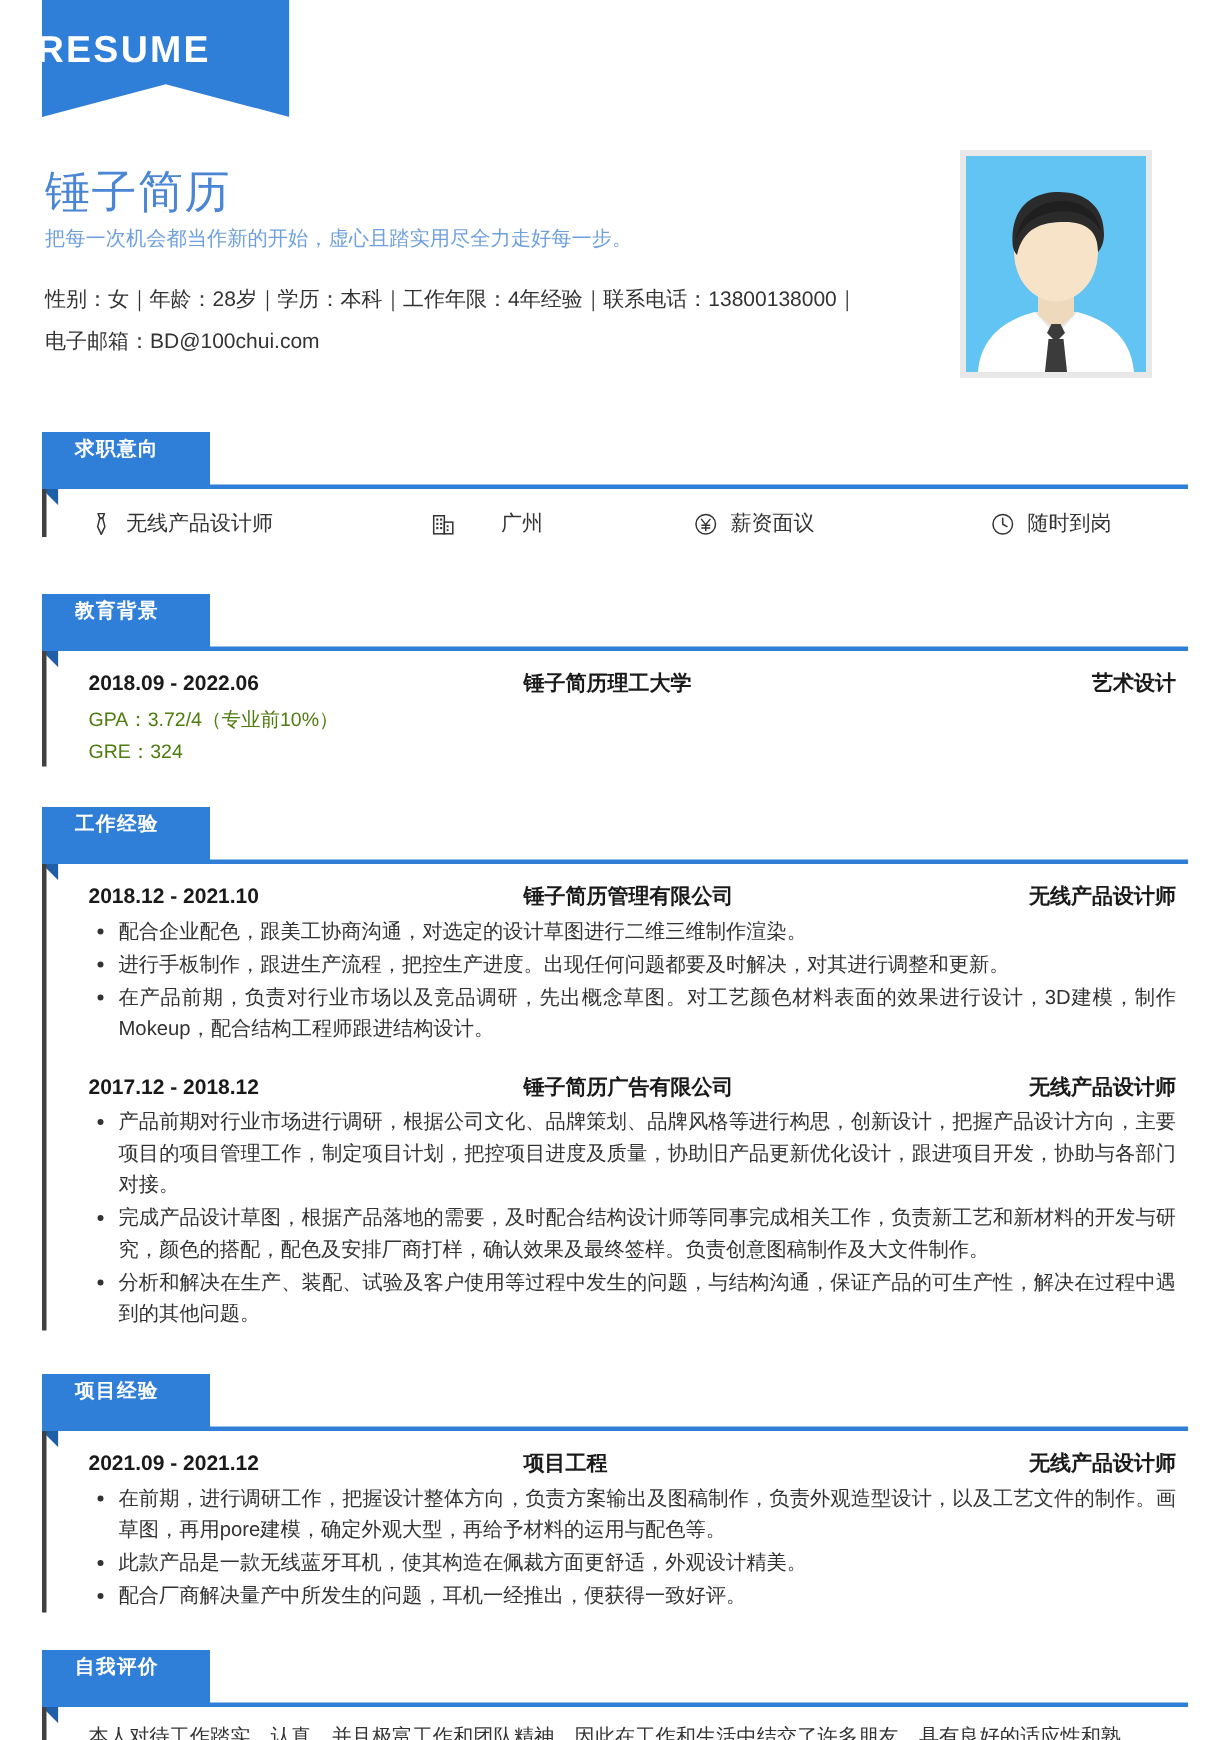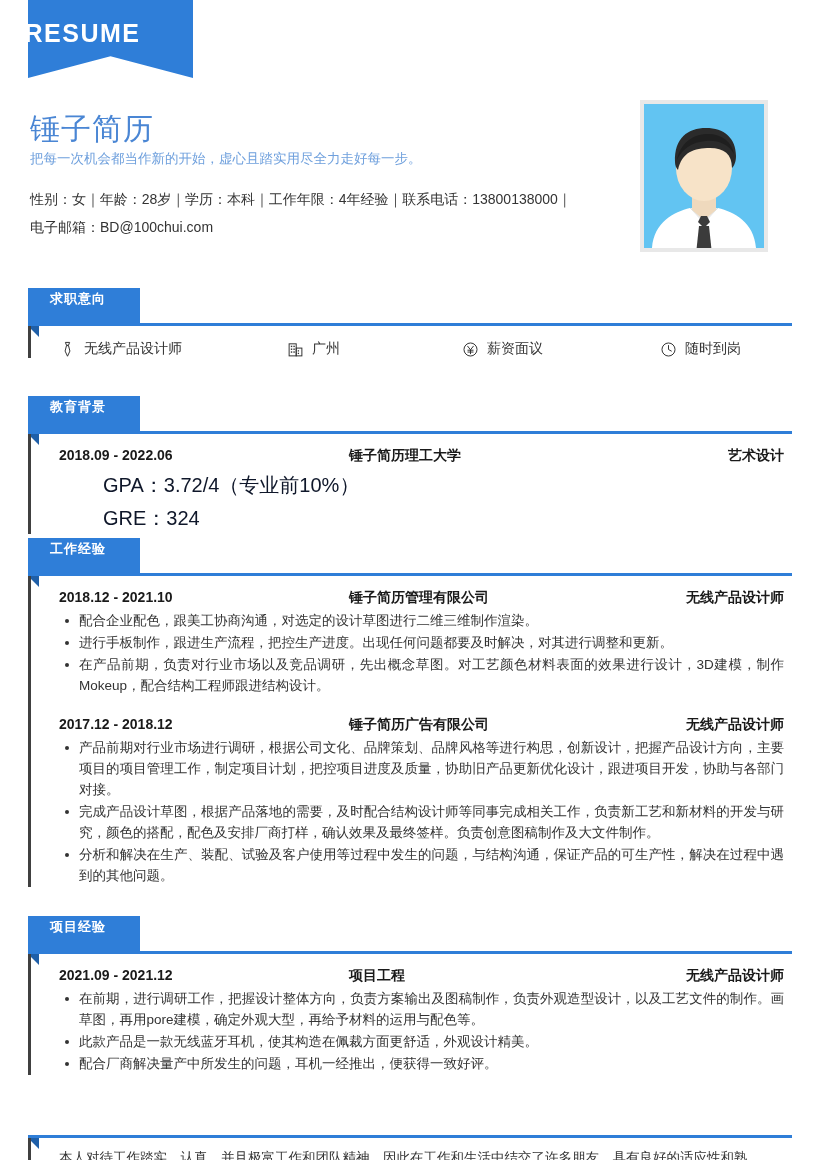--- a/index.html
+++ b/index.html
@@ -156,42 +156,41 @@
     color: #333333;
   }
   .intent-item .ii {
     width: 17px;
     height: 17px;
     margin-right: 8px;
     flex: 0 0 auto;
     display: block;
   }
   .ii-0 { width: 228px; }
-  .ii-1 { width: 175px; }
+  .ii-1 { width: 175px; gap: 22px; }
   .ii-2 { width: 198px; }
 
   
   .entry { margin-bottom: 2px; }
   .entry-head {
     display: flex;
     font-size: 14px;
     font-weight: bold;
     color: #1a1a1a;
     line-height: 1.6;
     margin-bottom: 3px;
   }
   .eh-date { width: 290px; flex: 0 0 auto; }
   .eh-org  { flex: 1 1 auto; }
   .eh-role { width: 150px; flex: 0 0 auto; text-align: right; padding-right: 8px; }
 
   .sub-line {
-    font-size: 20px;
-    color: #0f172a;
+    font-size: 13px;
+    color: #4d7c0f;
     line-height: 1.62;
-    margin-left: 44px;
   }
 
   ul.bullets {
     margin: 1px 0 0 0;
     padding: 0 8px 0 20px;
     list-style: none;
   }
   ul.bullets li {
     position: relative;
     font-size: 13.5px;
@@ -392,20 +391,21 @@
           <li>此款产品是一款无线蓝牙耳机，使其构造在佩裁方面更舒适，外观设计精美。</li>
           <li>配合厂商解决量产中所发生的问题，耳机一经推出，便获得一致好评。</li>
         </ul>
       </div>
     </div>
   </div>
 
   <div class="section" id="sec-eval">
     <div class="sec-head">
       <div class="sec-rule"></div>
+      <div class="sec-tab">自我评价</div>
     </div>
     <div class="sec-fold"></div>
     <div class="sec-body">
       <div class="eval-text">本人对待工作踏实，认真，并且极富工作和团队精神，因此在工作和生活中结交了许多朋友，具有良好的适应性和熟</div>
     </div>
   </div>
 
 </div>
 
 </body></html>

